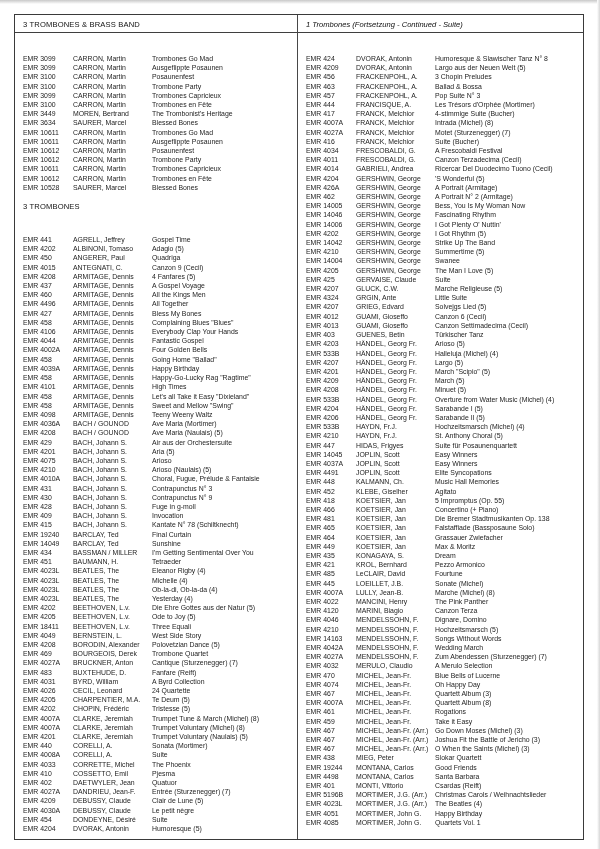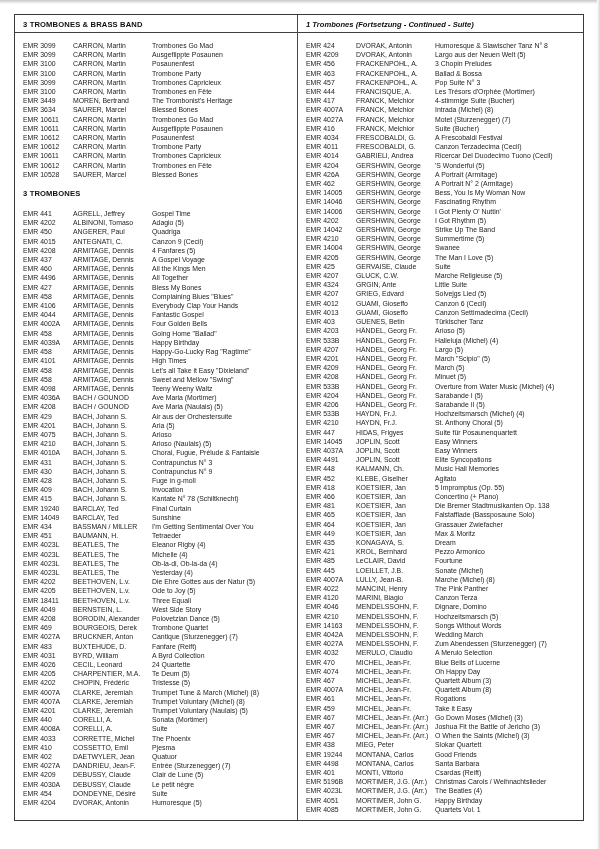--- a/index.html
+++ b/index.html
@@ -26,26 +26,26 @@
     box-sizing: border-box;
   }
   .col {
     box-sizing: border-box;
     padding: 4px 6px 6px 8px;
     overflow: hidden;
   }
   .col-left { width: 282px; }
   .col-right { flex: 1; border-left: 1.2px solid #474747; }
   .sec-header {
-    font-weight: bold;
+    font-weight: normal;
     font-size: 7.6px;
     line-height: 10px;
     color: #101010;
     letter-spacing: 0.15px;
-    margin: 0 -6px 8px -8px;
+    margin: 0 -6px 21px -8px;
     padding: 1px 6px 2px 8px;
     white-space: nowrap;
   }
   .sec-header.rule { border-bottom: 1px solid #3f3f3f; }
   .sec-header.italic { font-style: italic; letter-spacing: 0; }
   .sec-header.gap { margin-top: 9px; }
   .row {
     display: grid;
     grid-template-columns: 50px 79px 1fr;
     font-size: 6.9px;

